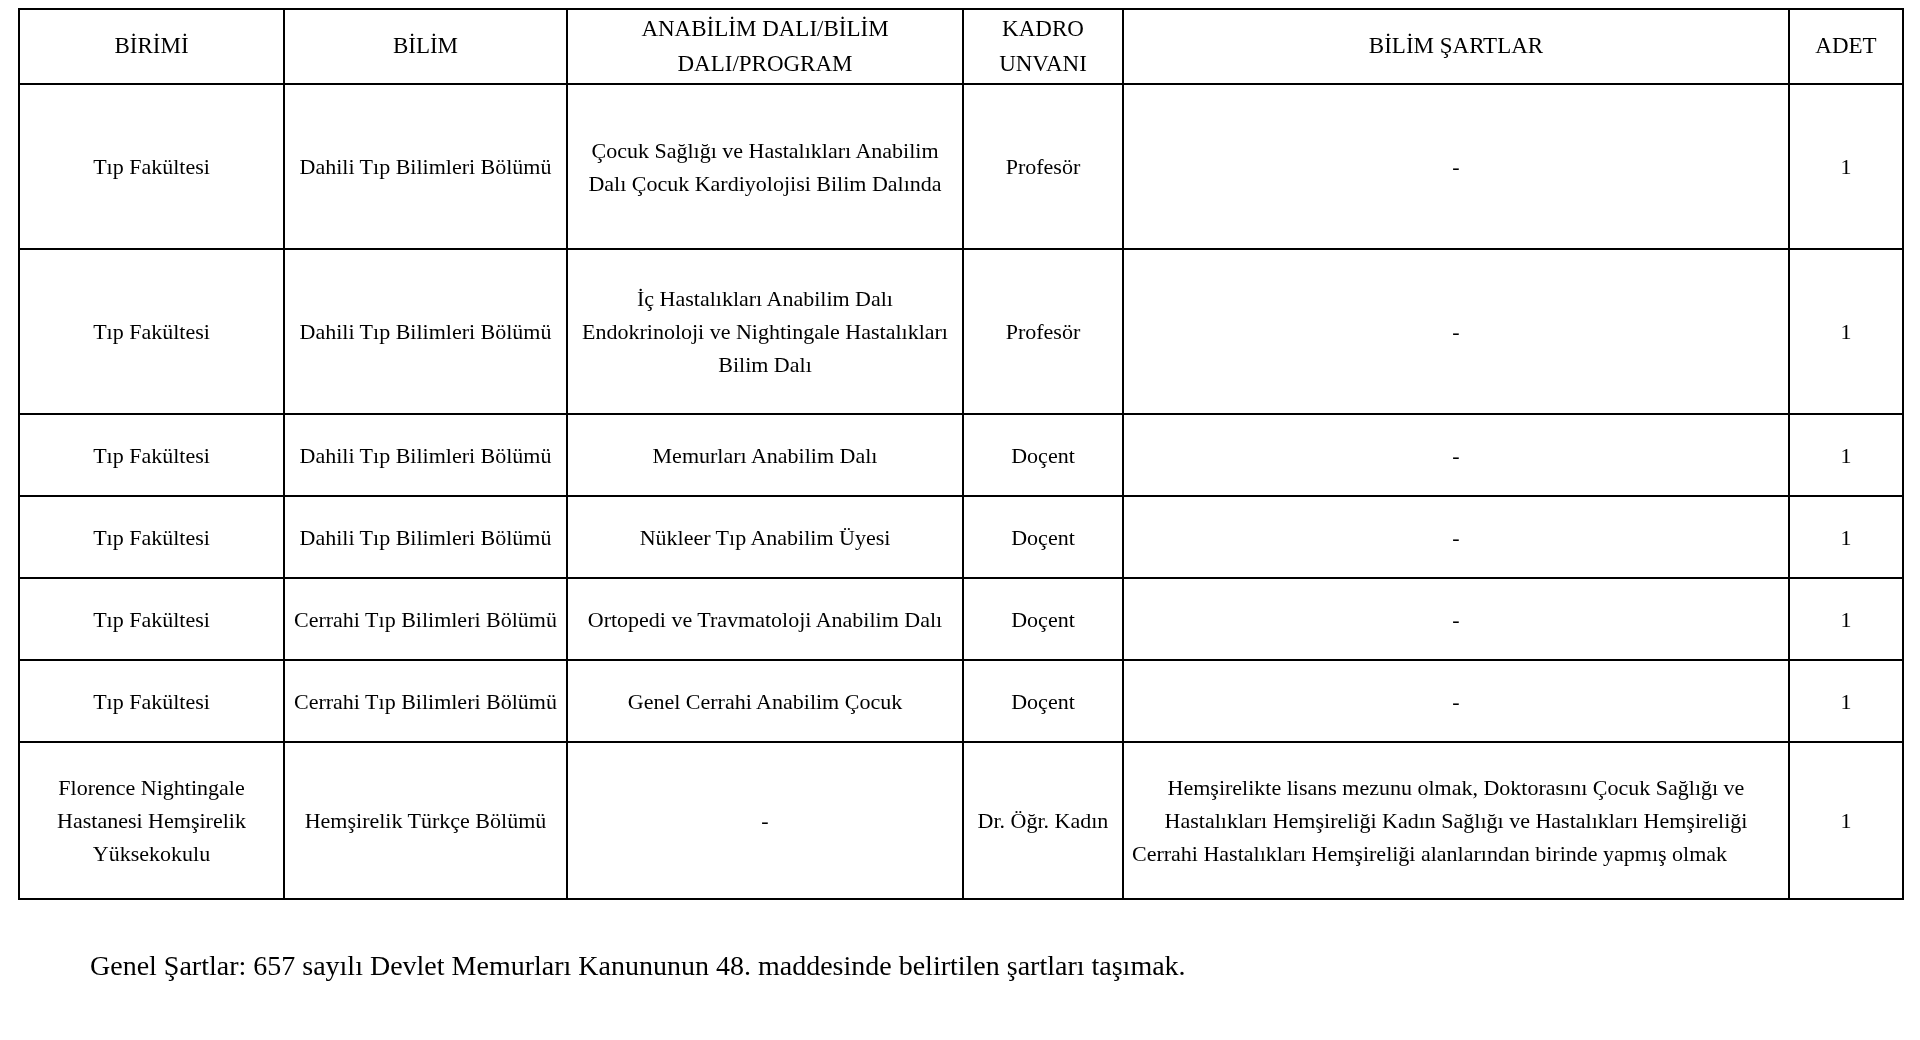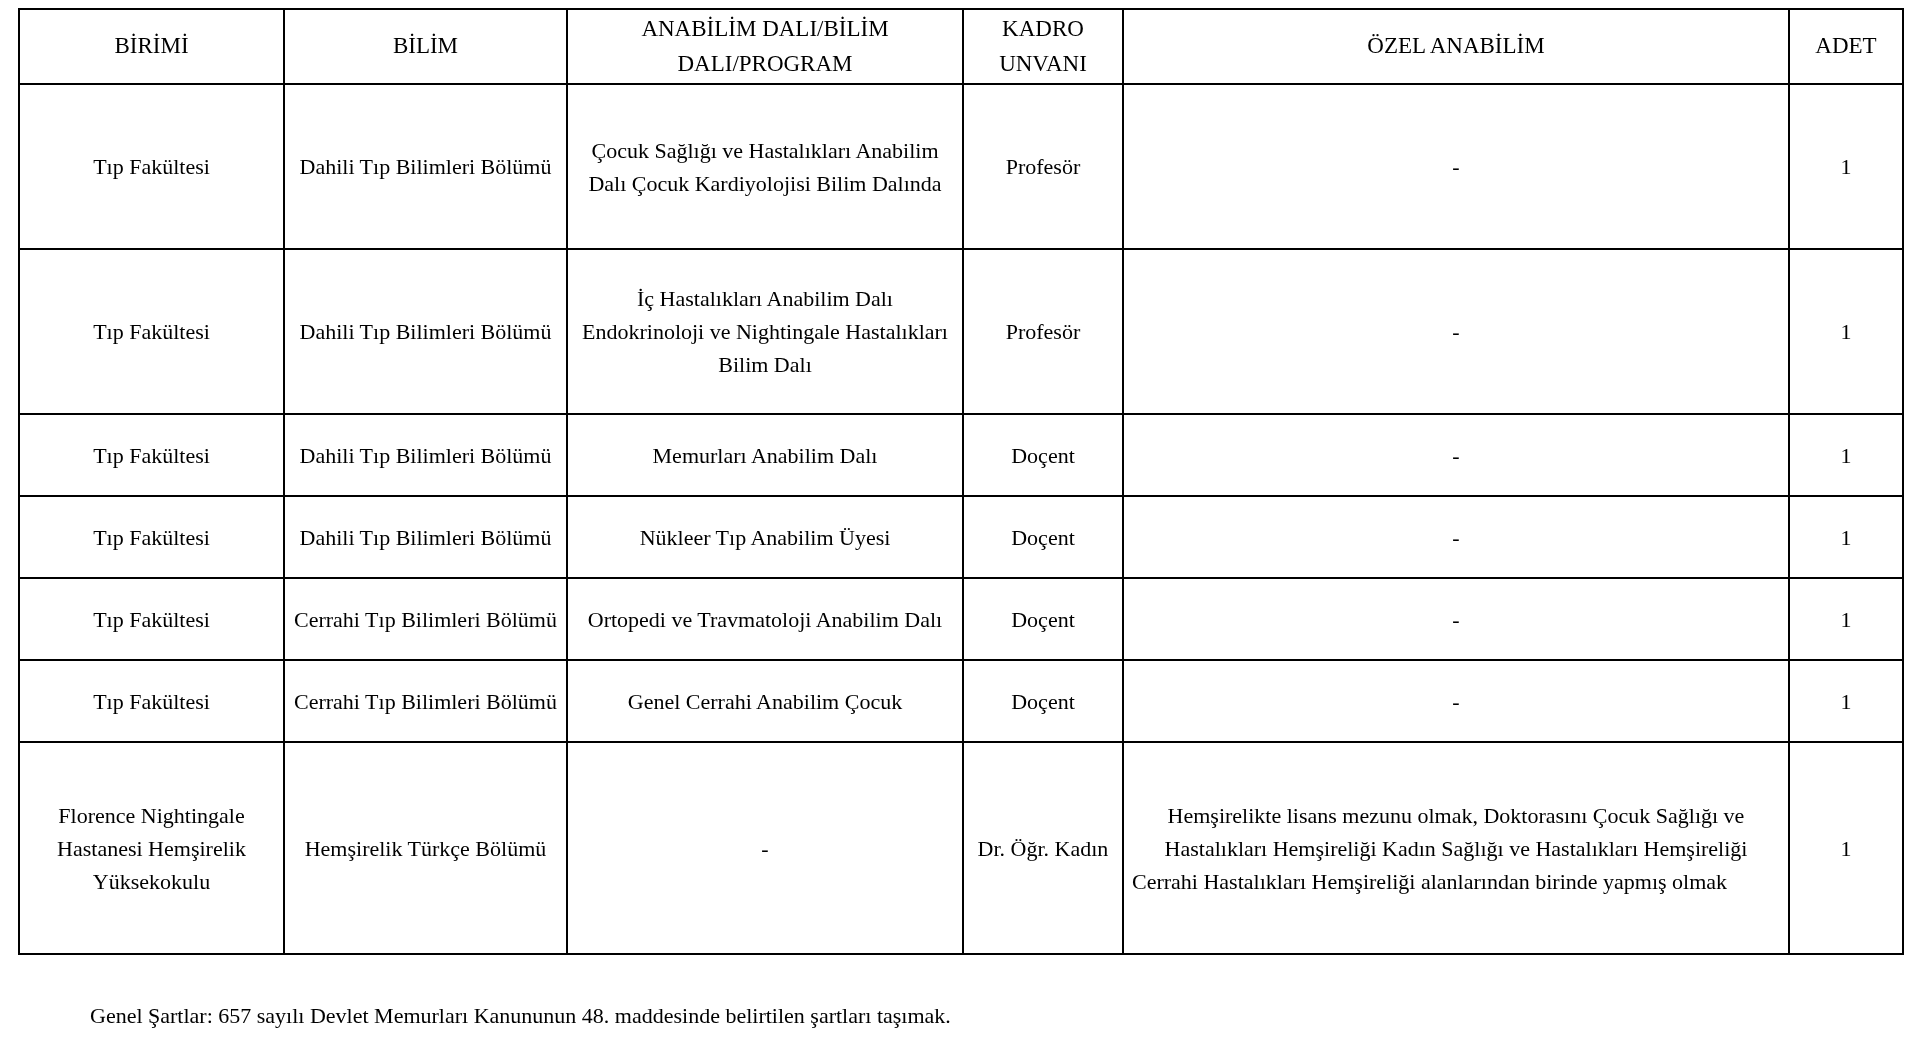--- a/index.html
+++ b/index.html
@@ -38,29 +38,29 @@
     padding: 2px 8px;
     overflow: hidden;
     word-wrap: break-word;
   }
   table.doc-table th {
     font-size: 23px;
   }
   tr.h-header { height: 63px; }
   tr.h-tall   { height: 165px; }
   tr.h-med    { height: 82px; }
-  tr.h-xl     { height: 212px; }
+  tr.h-xl     { height: 157px; }
   td.justify {
     text-align: justify;
     text-align-last: left;
     padding: 4px 14px;
   }
   .footer-note {
     margin: 46px 0 0 90px;
-    font-size: 22px;
+    font-size: 28px;
     line-height: 1.4;
   }
 </style>
 </head>
 <body>
 
 <div class="page">
 
   <table class="doc-table">
     <colgroup>
@@ -70,21 +70,21 @@
       <col style="width:160px">
       <col style="width:666px">
       <col style="width:114px">
     </colgroup>
     <thead>
       <tr class="h-header">
         <th>BİRİMİ</th>
         <th>BİLİM</th>
         <th>ANABİLİM DALI/BİLİM DALI/PROGRAM</th>
         <th>KADRO UNVANI</th>
-        <th>ÖZEL ANABİLİM</th>
+        <th>BİLİM ŞARTLAR</th>
         <th>ADET</th>
       </tr>
     </thead>
     <tbody>
       <tr class="h-tall">
         <td>Tıp Fakültesi</td>
         <td>Dahili Tıp Bilimleri Bölümü</td>
         <td>Çocuk Sağlığı ve Hastalıkları Anabilim Dalı Çocuk Kardiyolojisi Bilim Dalında</td>
         <td>Profesör</td>
         <td>-</td>

